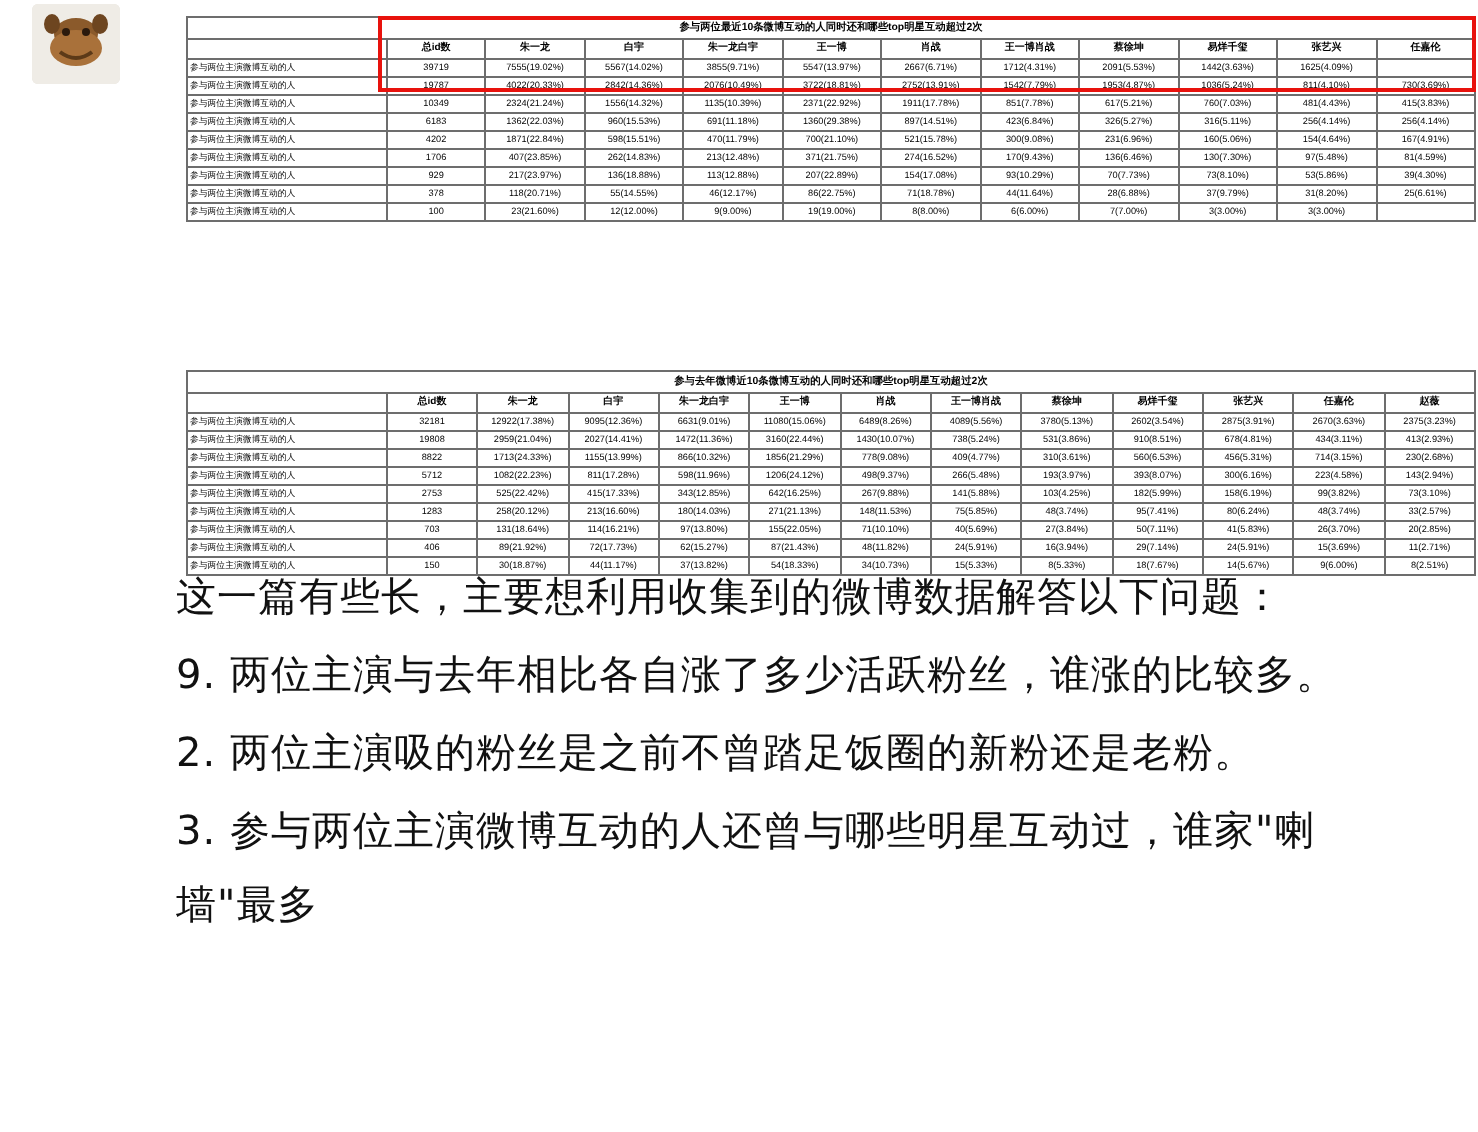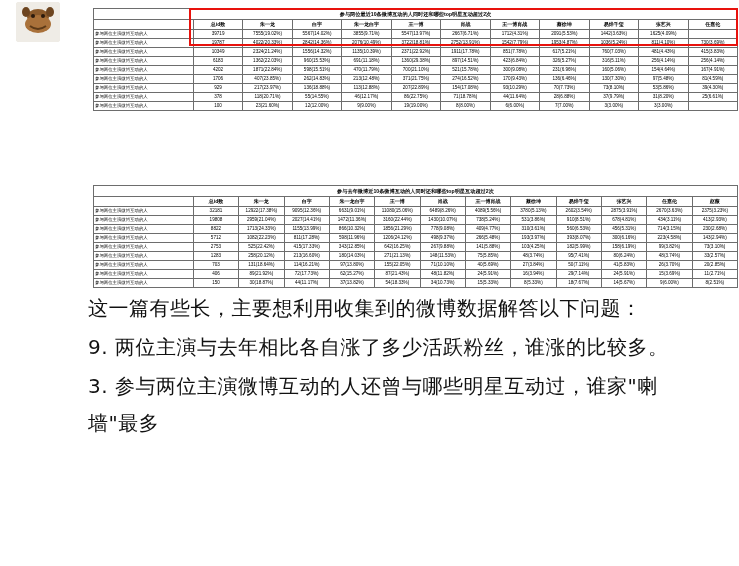--- a/index.html
+++ b/index.html
@@ -79,21 +79,21 @@
     pointer-events: none;
   }
   #redbox1 {
     left: 189px; top: 8px;
     width: 549px; height: 38px;
   }
 
   
   .body-text {
     position: absolute;
-    left: 88px; top: 290px;
+    left: 88px; top: 280px;
     width: 620px;
     font-family: "DejaVu Sans", sans-serif;
     font-size: 20px;
     line-height: 37px;
     color: #111111;
     letter-spacing: 0.5px;
   }
   .body-text p { margin: 0 0 2px 0; }
 </style>
 </head>
@@ -450,16 +450,17 @@
             <td>9(6.00%)</td>
             <td>8(2.51%)</td>
           </tr>
         </tbody>
     </table>
   </div>
 
   <div class="body-text" id="bodytext">
       <p>这一篇有些长，主要想利用收集到的微博数据解答以下问题：</p>
       <p>9. 两位主演与去年相比各自涨了多少活跃粉丝，谁涨的比较多。</p>
+      <p>2. 两位主演吸的粉丝是之前不曾踏足饭圈的新粉还是老粉。</p>
       <p>3. 参与两位主演微博互动的人还曾与哪些明星互动过，谁家"喇墙"最多</p>
     </div>
 
 </div>
 
 </body></html>

